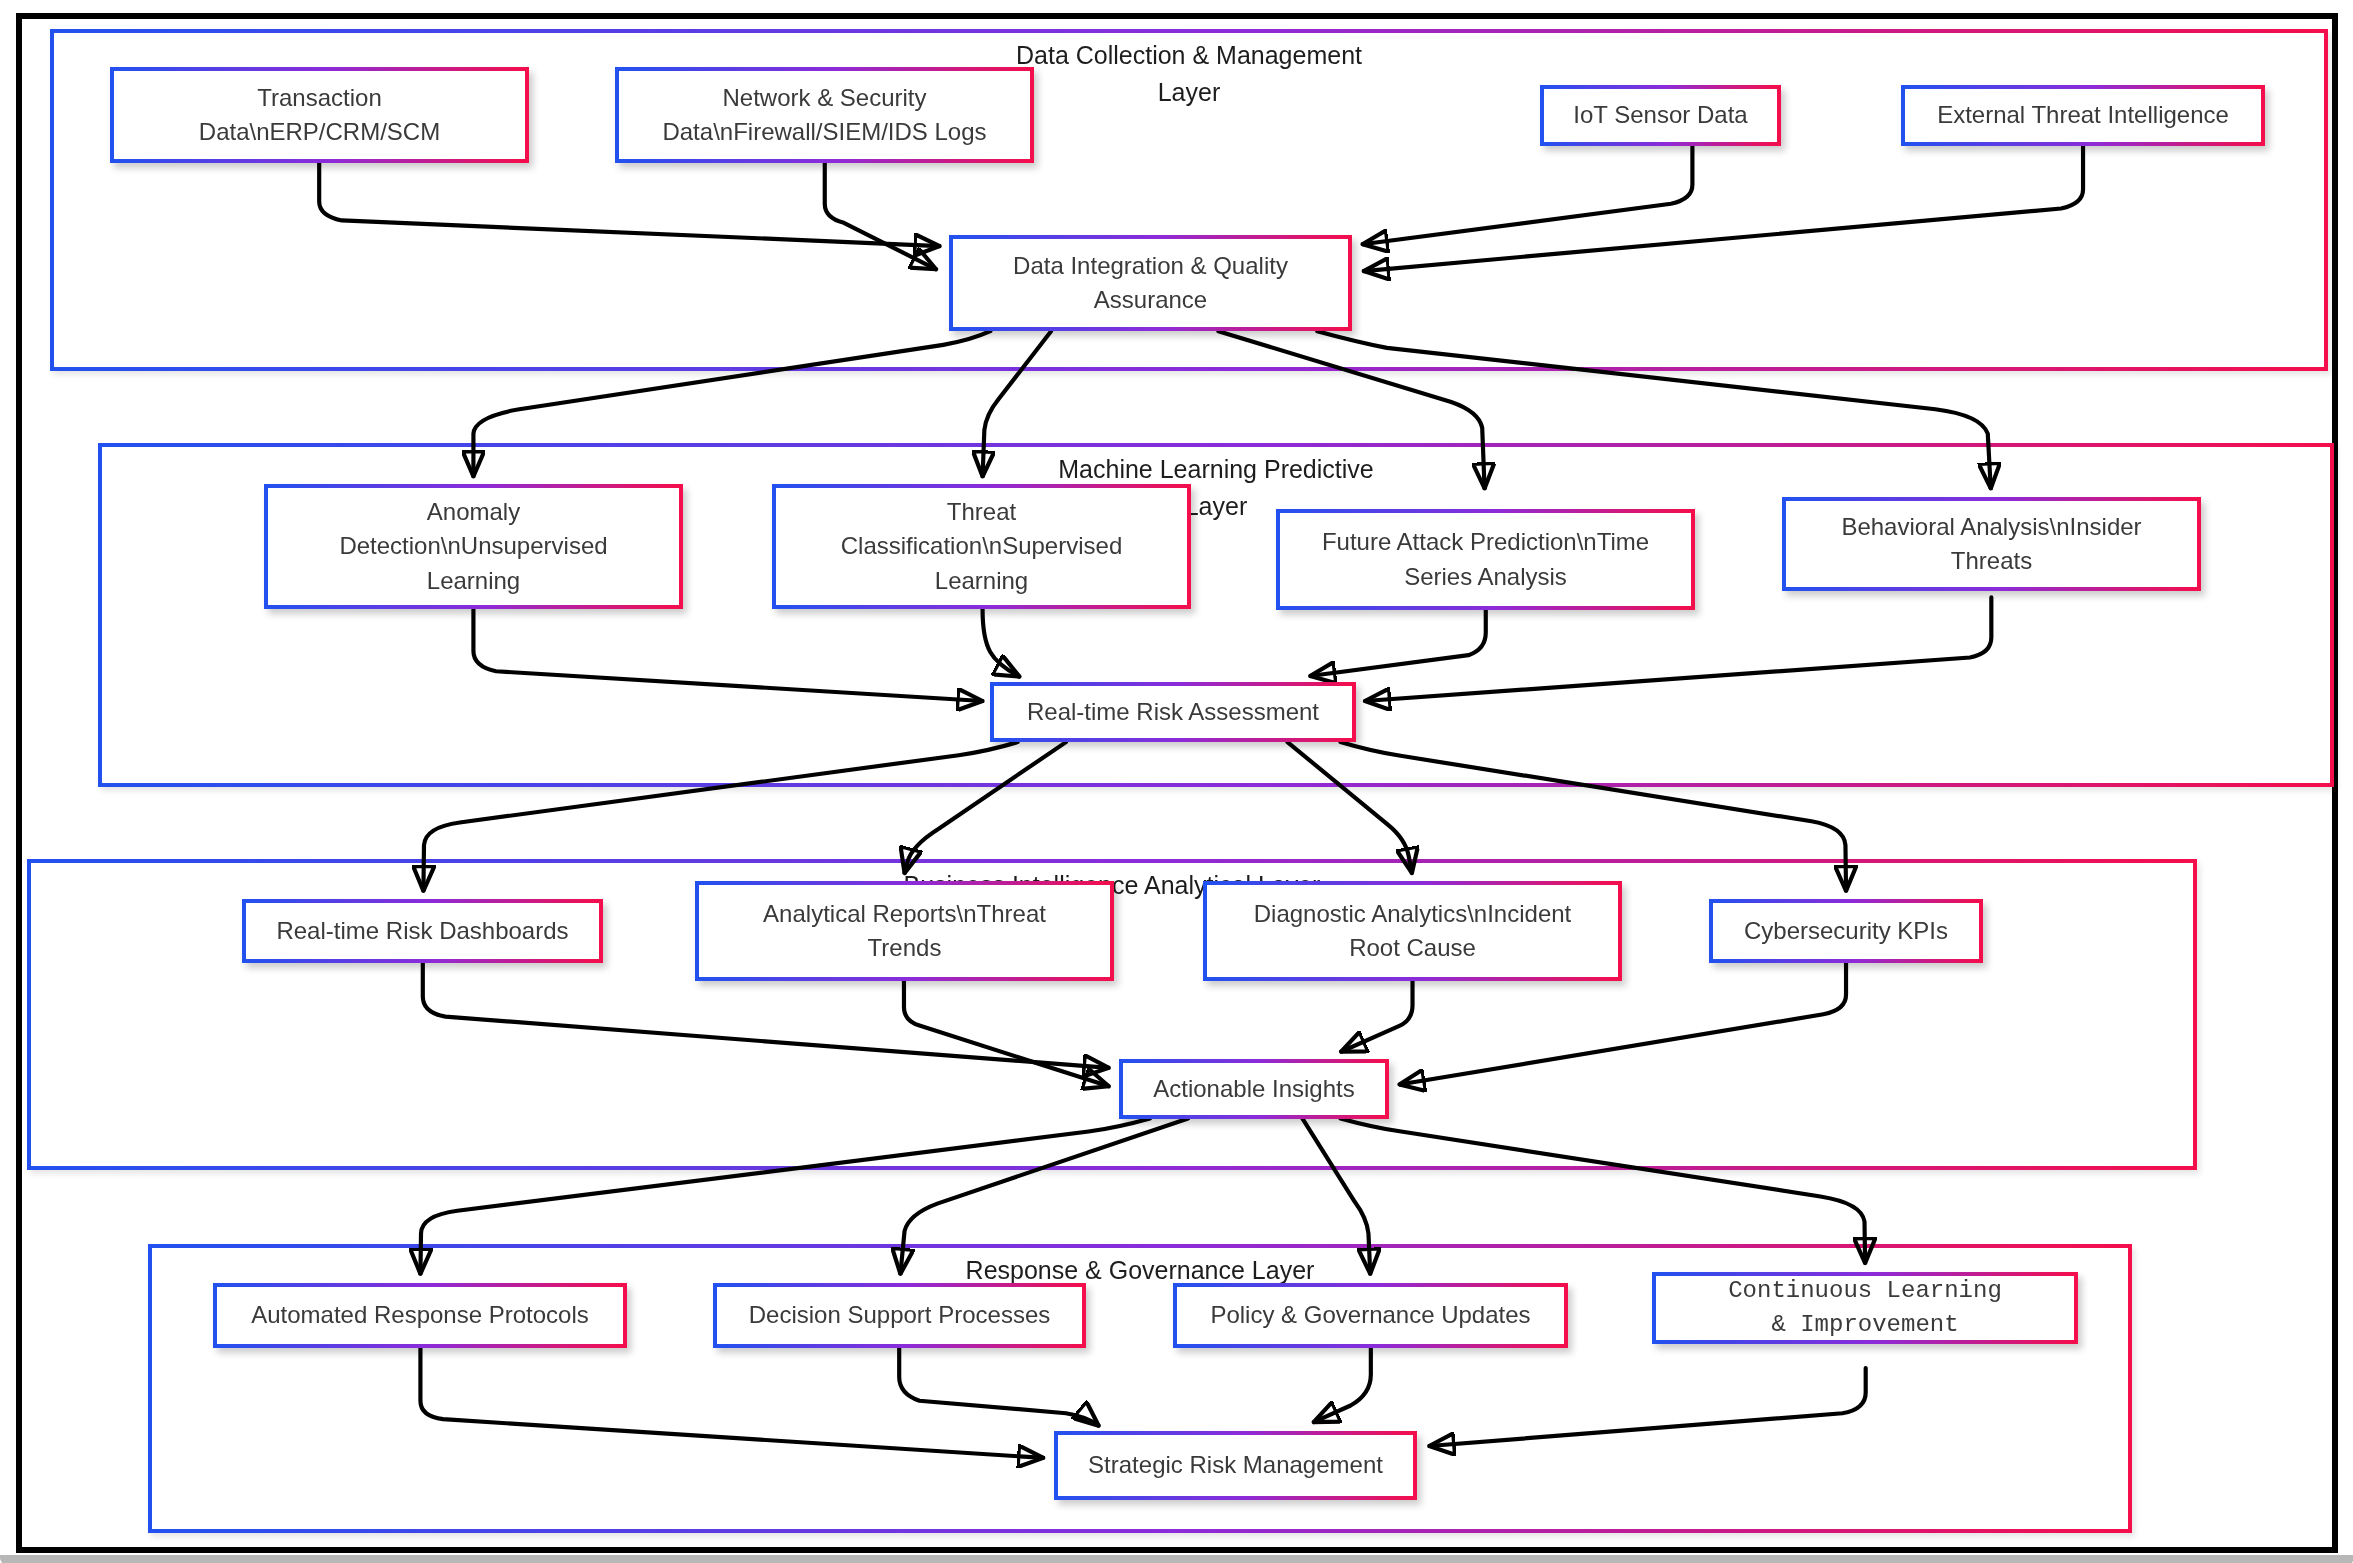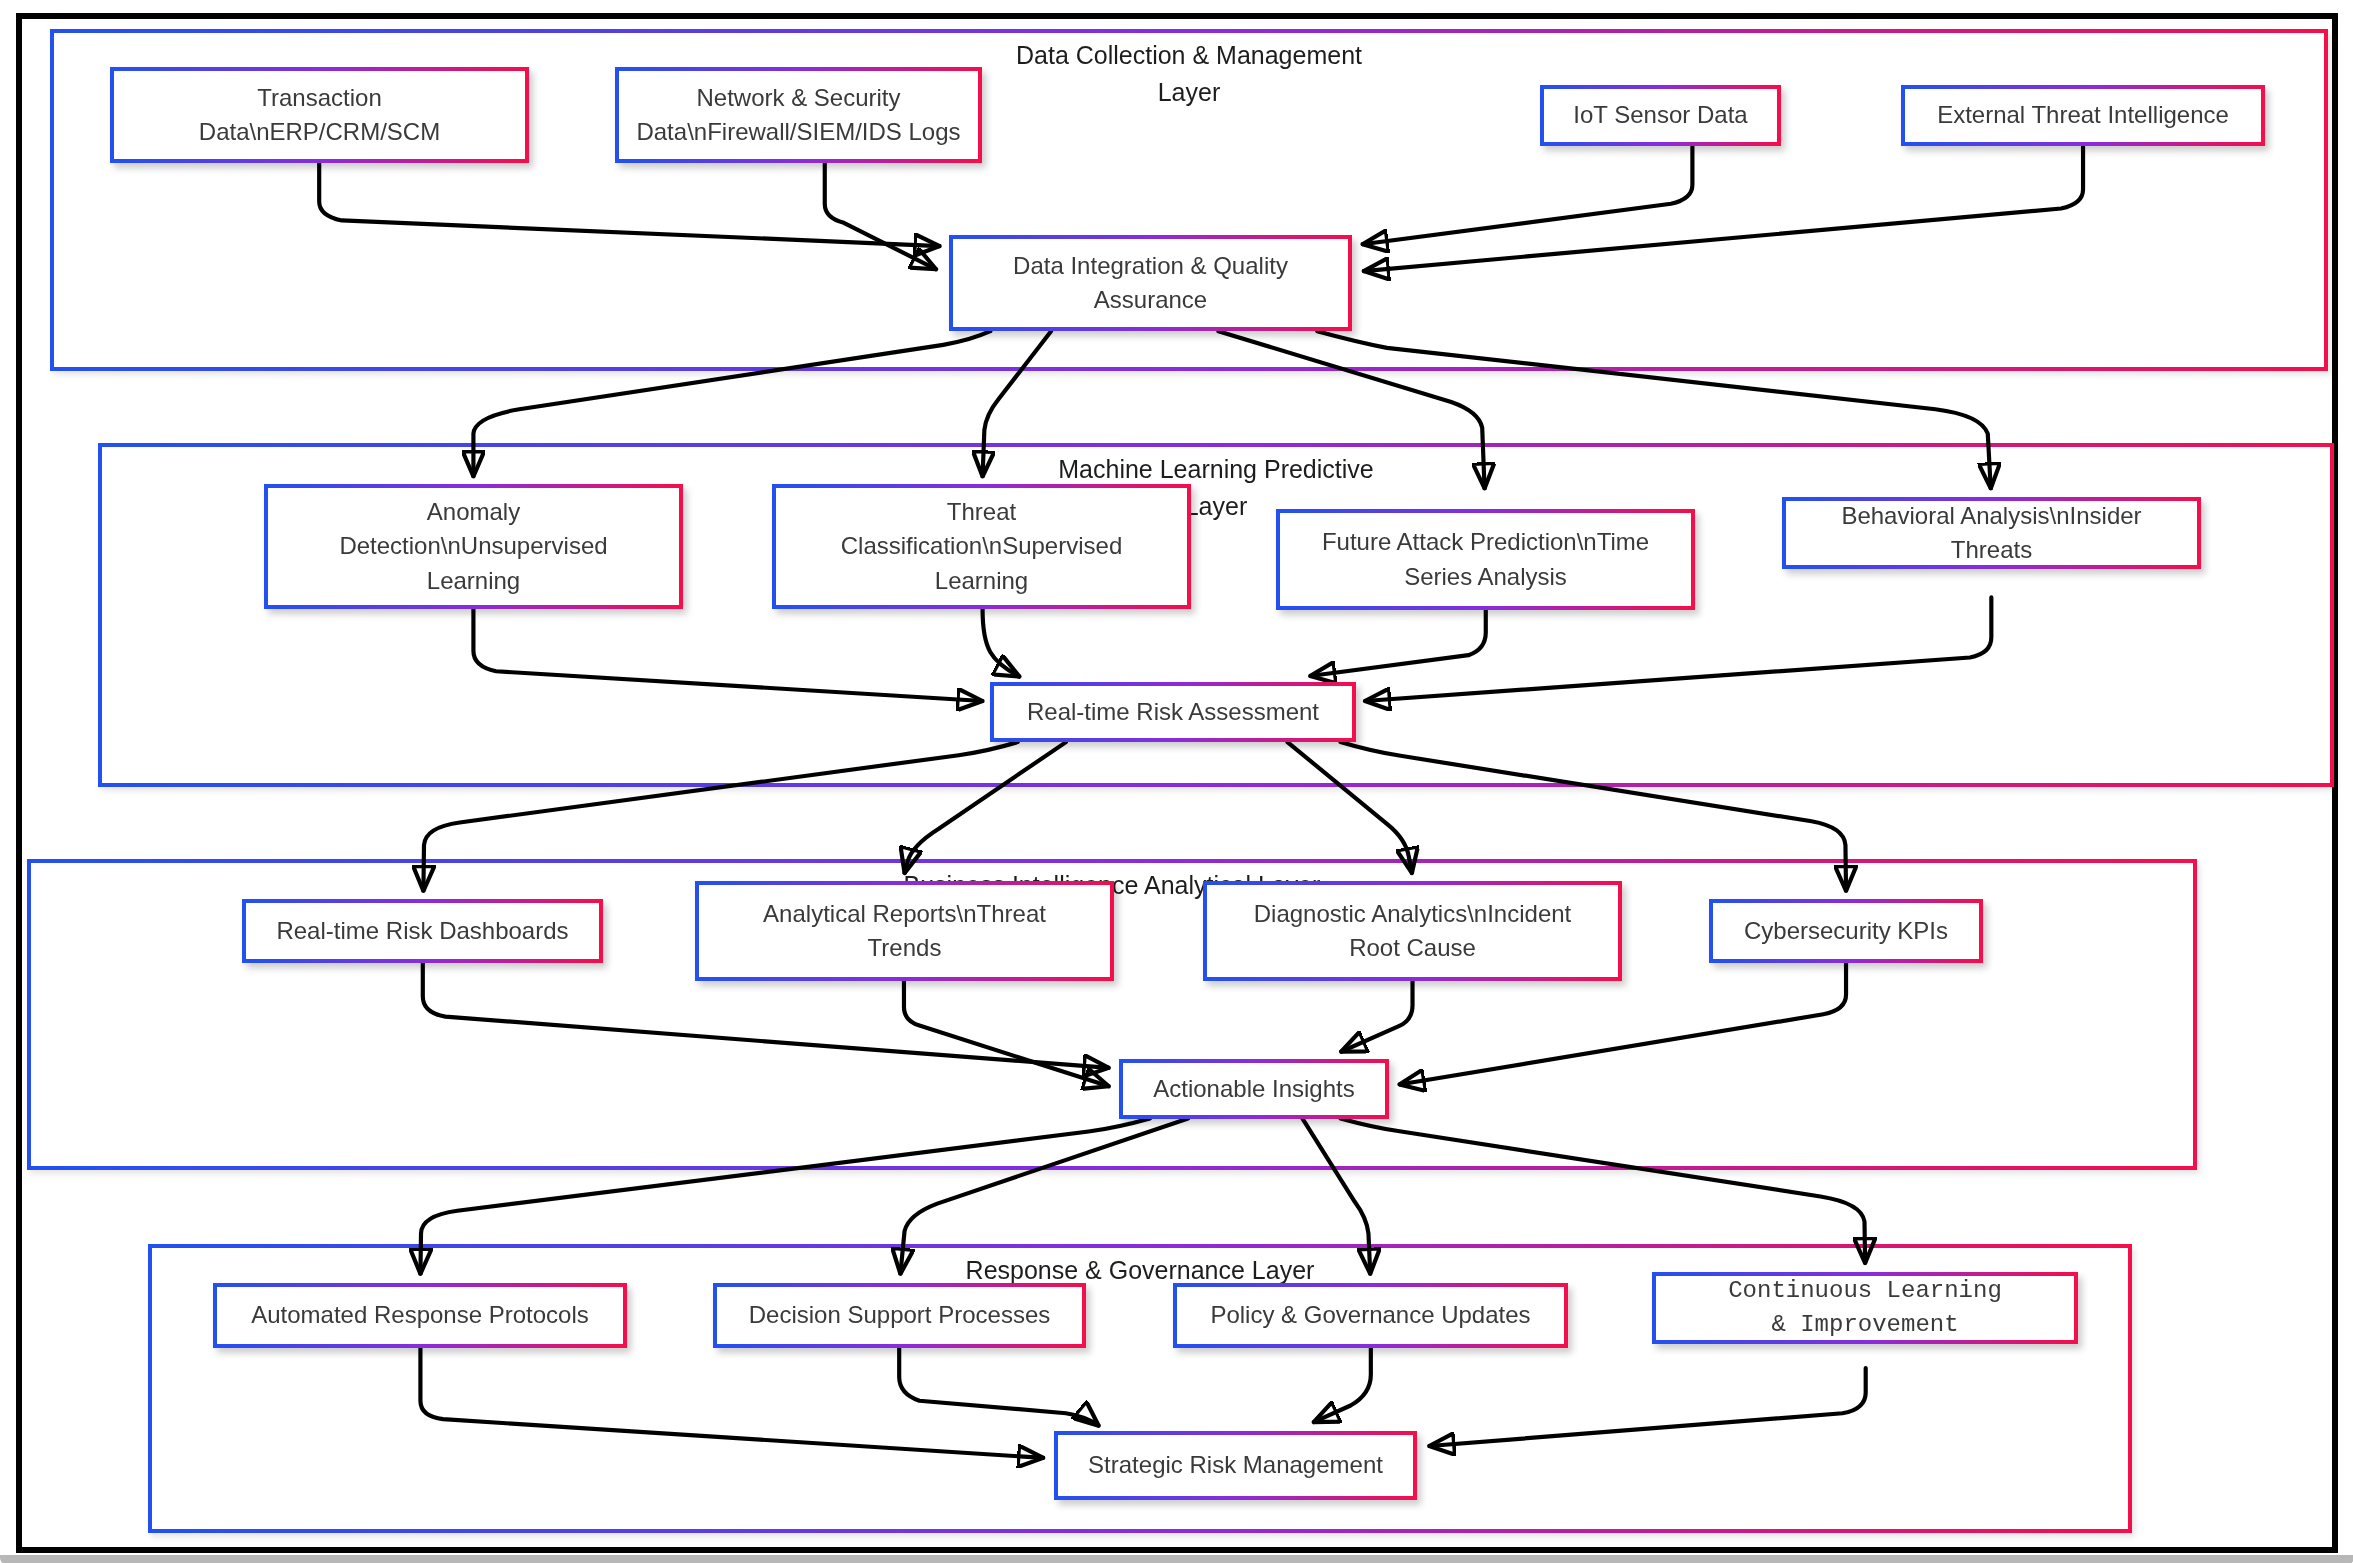--- a/index.html
+++ b/index.html
@@ -114,21 +114,21 @@
       <path d="M706,2264 V2352 Q706,2378 744,2383 L1752,2448" marker-end="url(#ah)"></path>
       <path d="M1510,2264 V2312 Q1510,2340 1544,2352 L1790,2373 Q1827,2379 1845,2394" marker-end="url(#ah)"></path>
       <path d="M2302,2264 V2308 Q2302,2341 2268,2360 L2206,2388" marker-end="url(#ah)"></path>
       <path d="M3133,2297 V2338 Q3133,2366 3094,2373 L2400,2428" marker-end="url(#ah)"></path>
     </g>
   </svg>
 
   <div class="node" style="left:110px;top:67px;width:419px;height:96px;">
     <span class="lbl" style="max-width:262px;">Transaction Data\nERP/CRM/SCM</span>
   </div>
-  <div class="node" style="left:615px;top:67px;width:367px;height:96px;">
+  <div class="node" style="left:615px;top:67px;width:419px;height:96px;">
     <span class="lbl" style="max-width:333px;">Network &amp; Security Data\nFirewall/SIEM/IDS Logs</span>
   </div>
   <div class="node" style="left:1540px;top:85px;width:241px;height:61px;">
     <span class="lbl">IoT Sensor Data</span>
   </div>
   <div class="node" style="left:1901px;top:85px;width:364px;height:61px;">
     <span class="lbl">External Threat Intelligence</span>
   </div>
   <div class="node" style="left:949px;top:235px;width:403px;height:96px;">
     <span class="lbl" style="max-width:333px;">Data Integration &amp; Quality Assurance</span>
@@ -136,21 +136,21 @@
 
   <div class="node" style="left:264px;top:484px;width:419px;height:125px;">
     <span class="lbl" style="max-width:298px;">Anomaly Detection\nUnsupervised Learning</span>
   </div>
   <div class="node" style="left:772px;top:484px;width:419px;height:125px;">
     <span class="lbl" style="max-width:310px;">Threat Classification\nSupervised Learning</span>
   </div>
   <div class="node" style="left:1276px;top:497px;width:419px;height:101px;margin-top:12px;">
     <span class="lbl" style="max-width:369px;">Future Attack Prediction\nTime Series Analysis</span>
   </div>
-  <div class="node" style="left:1782px;top:497px;width:419px;height:72px;">
+  <div class="node" style="left:1782px;top:497px;width:419px;height:94px;">
     <span class="lbl" style="max-width:345px;">Behavioral Analysis\nInsider Threats</span>
   </div>
   <div class="node" style="left:990px;top:682px;width:366px;height:60px;">
     <span class="lbl">Real-time Risk Assessment</span>
   </div>
 
   <div class="node" style="left:242px;top:899px;width:361px;height:64px;">
     <span class="lbl">Real-time Risk Dashboards</span>
   </div>
   <div class="node" style="left:695px;top:881px;width:419px;height:100px;">

